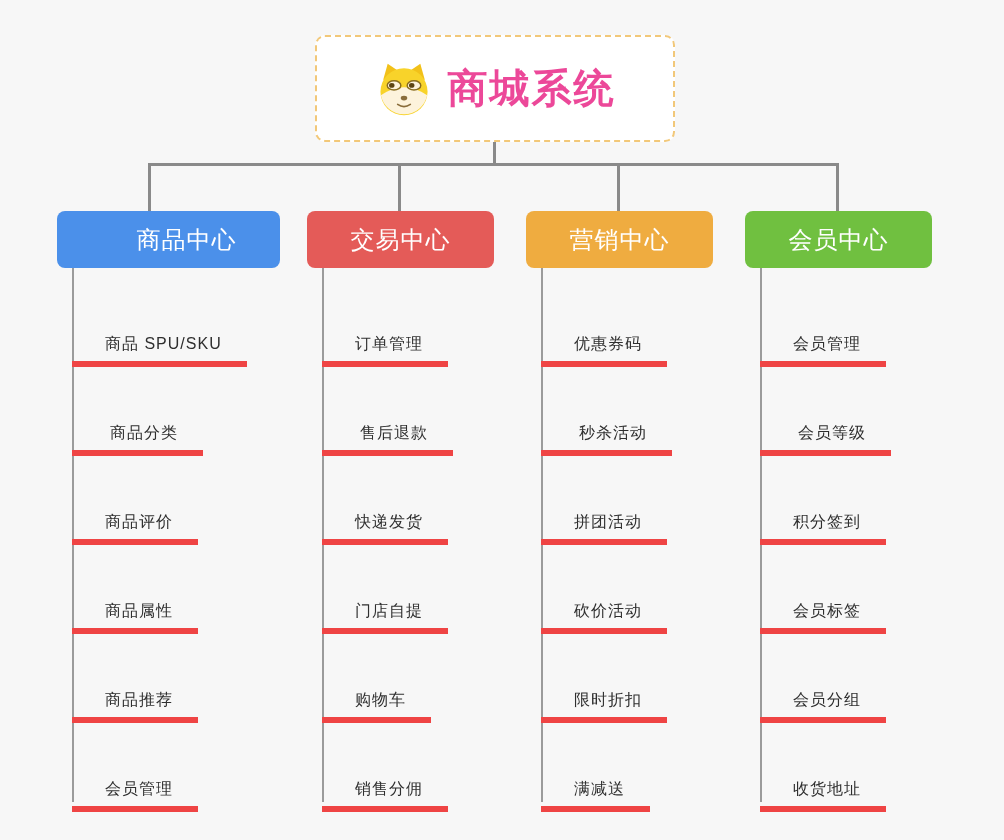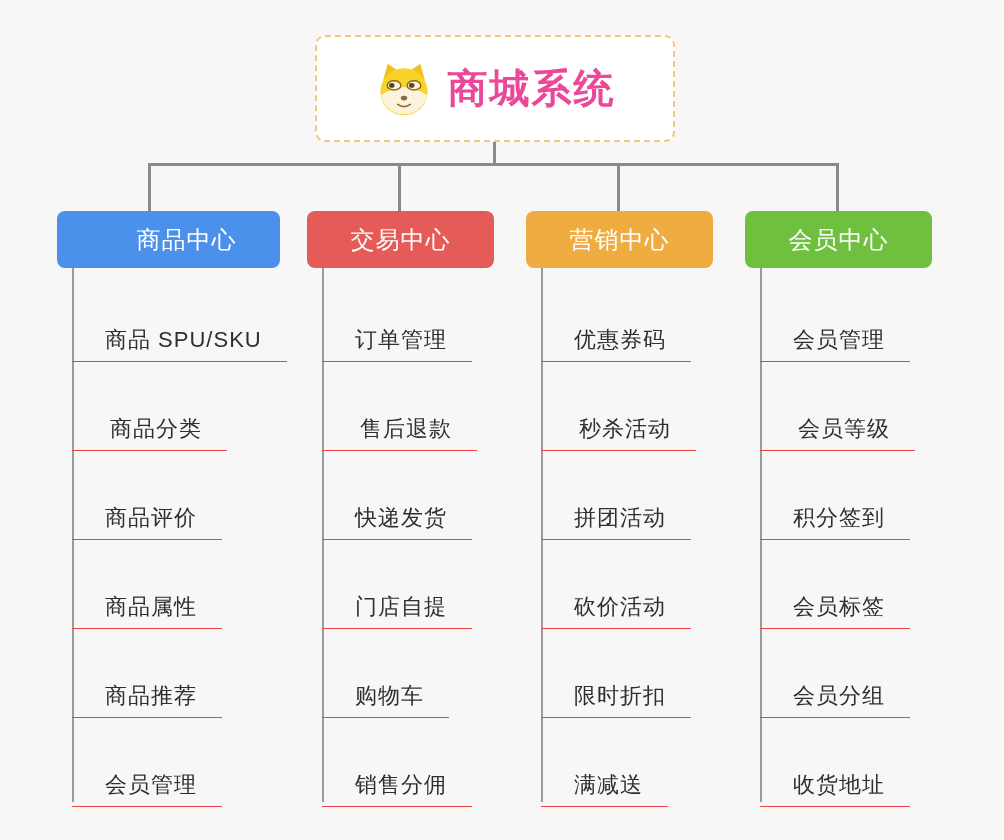--- a/index.html
+++ b/index.html
@@ -40,22 +40,22 @@
 
   
   .trunk{position:absolute;top:268px;width:2px;height:534px;background:#9b9b9b;}
   .trunk.t1{left:72px;} .trunk.t2{left:322px;} .trunk.t3{left:541px;} .trunk.t4{left:760px;}
 
   
   .leaf{
     position:absolute;height:42px;box-sizing:content-box;
     display:flex;align-items:flex-end;
     padding:0 25px 6px 33px;
-    border-bottom:1px solid #ef4444;
-    font-size:22px;color:#2f2f2f;white-space:nowrap;letter-spacing:1px;
+    border-bottom:6px solid #ef4444;
+    font-size:16px;color:#2f2f2f;white-space:nowrap;letter-spacing:1px;
     width:max-content;
   }
   .col1{left:72px;} .col2{left:322px;} .col3{left:541px;} .col4{left:760px;}
   .r1{top:313px;} .r2{top:402px;padding-left:38px;} .r3{top:491px;} .r4{top:580px;} .r5{top:669px;} .r6{top:758px;}
 </style>
 </head>
 <body>
 
 <div class="stage">
 

